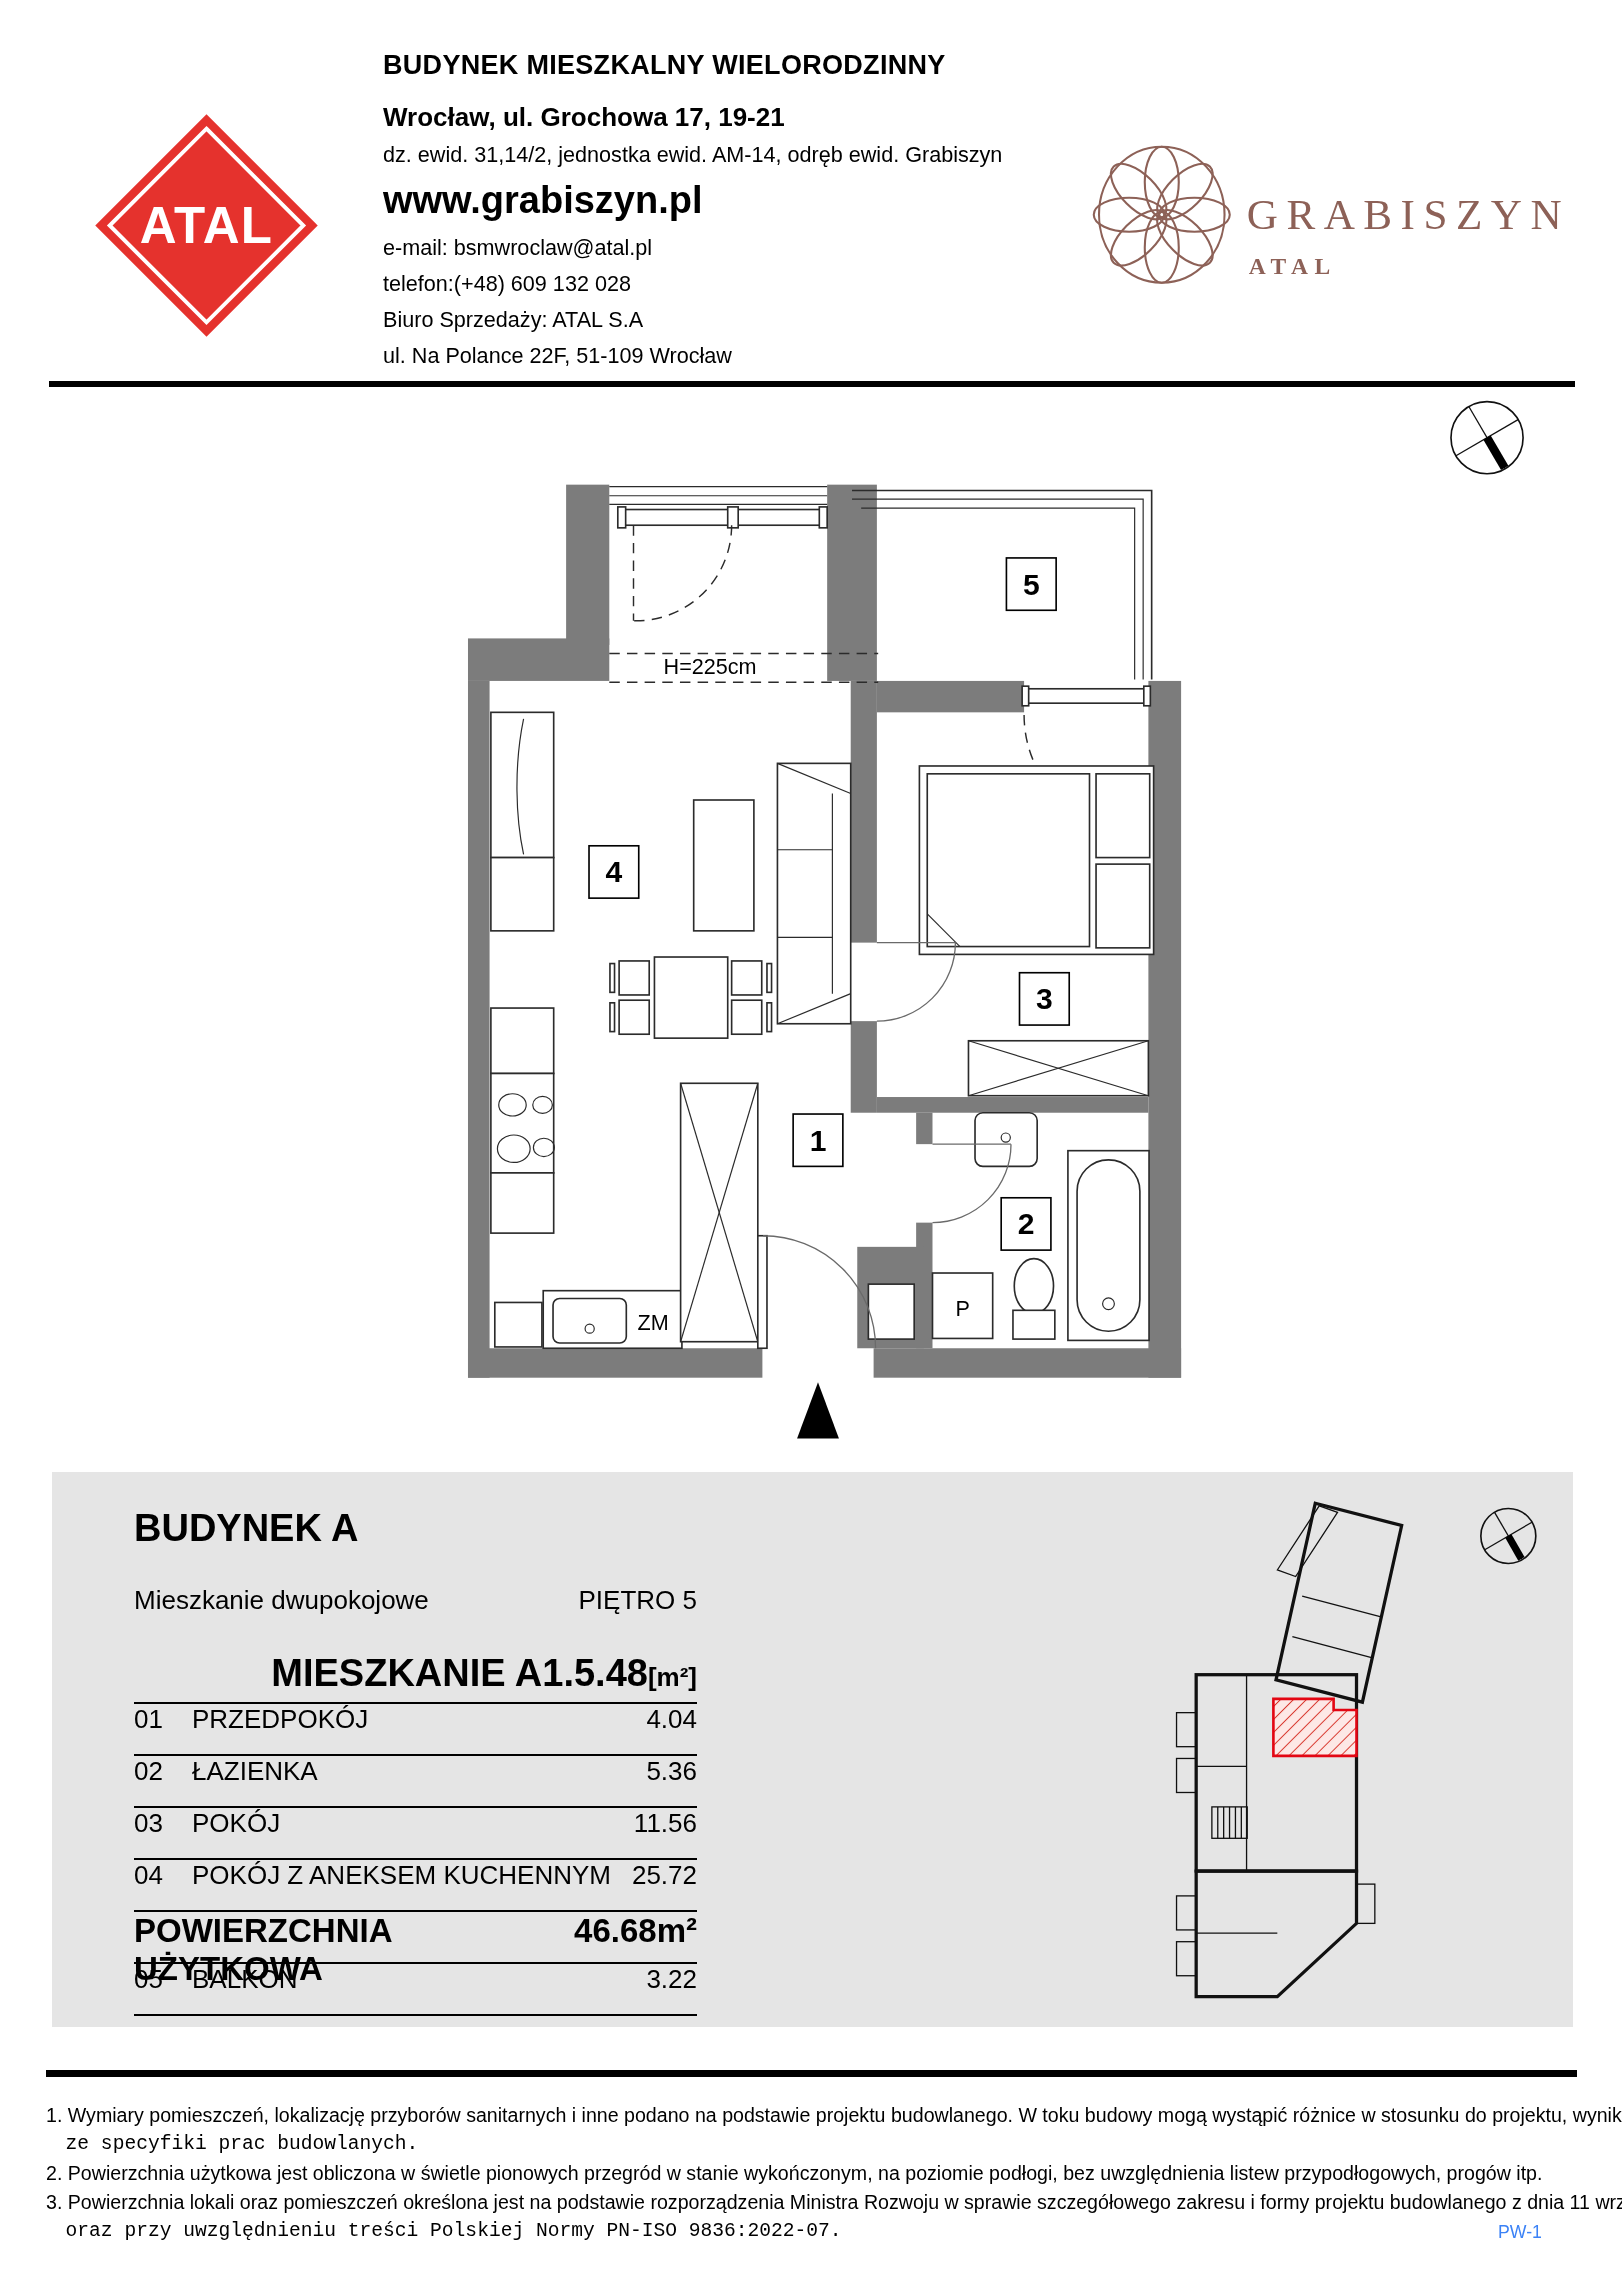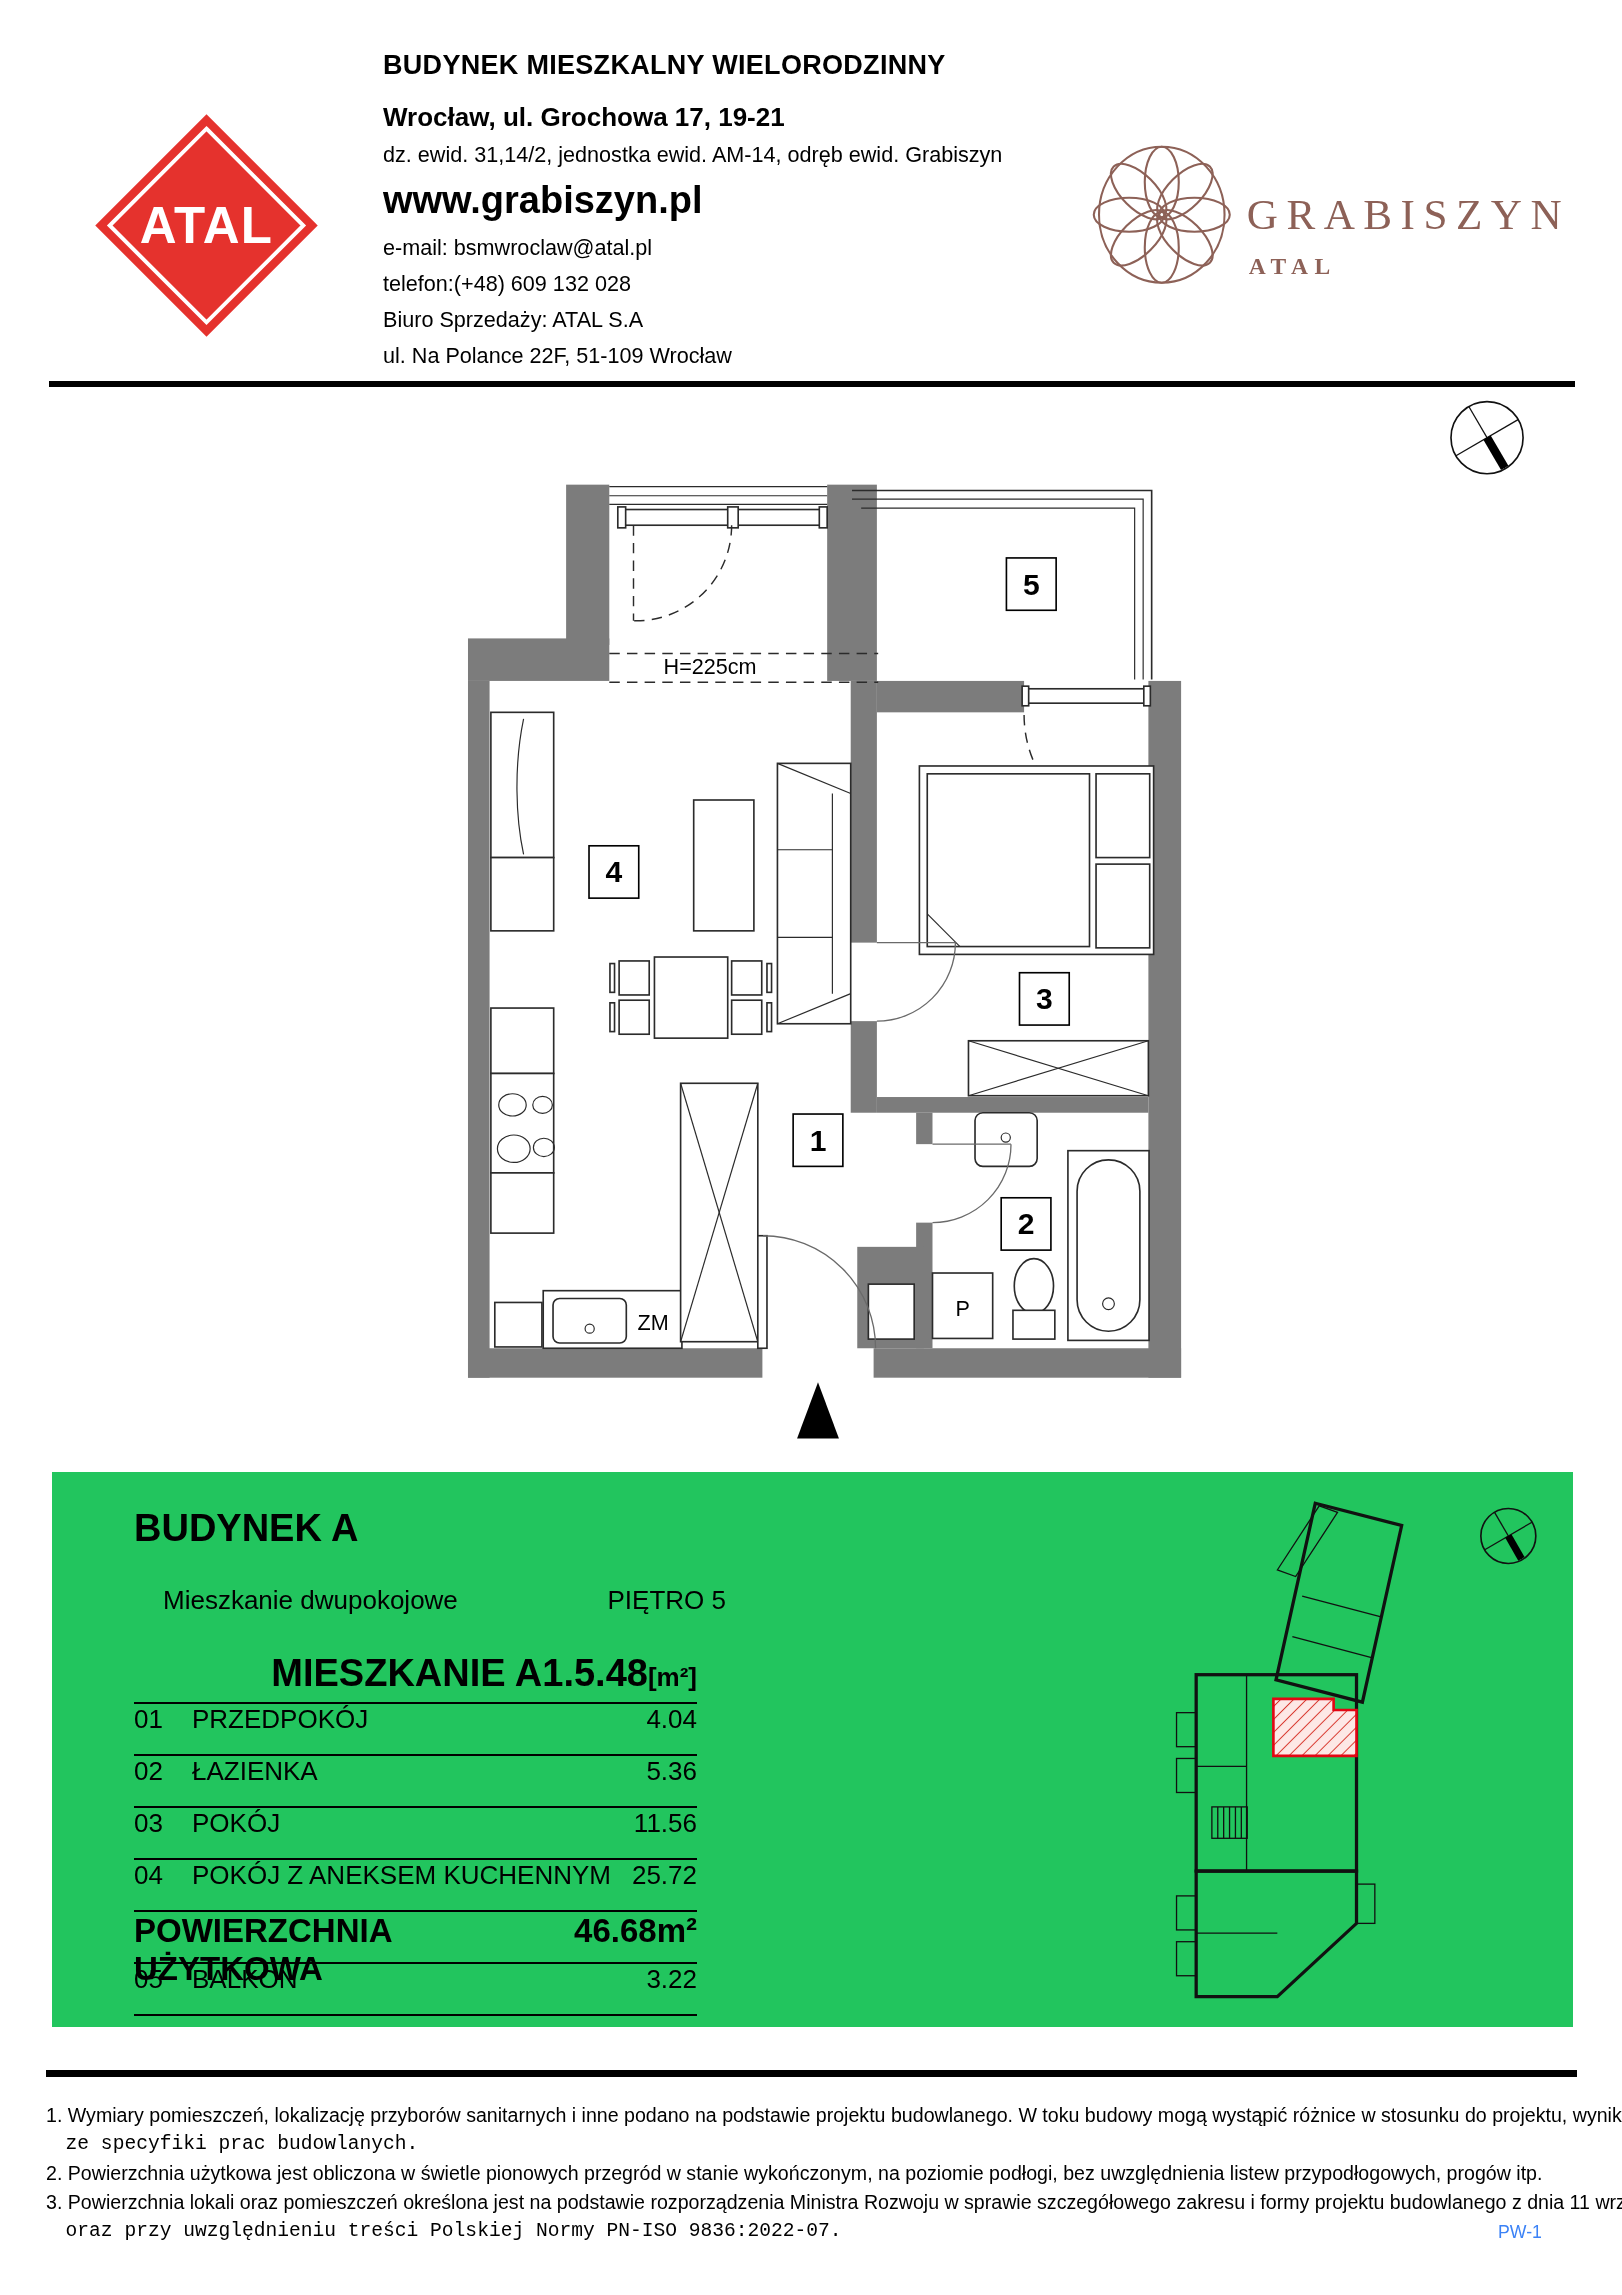--- a/index.html
+++ b/index.html
@@ -12,23 +12,23 @@
   .h-title{font-size:27px;font-weight:bold;margin-bottom:21px;letter-spacing:0.3px;}
   .h-addr {font-size:26px;font-weight:bold;margin-bottom:8.5px;}
   .h-plot {font-size:21.6px;margin-bottom:11.8px;}
   .h-web  {font-size:38px;font-weight:bold;margin-bottom:7.9px;}
   .h-line {font-size:21.6px;line-height:36px;}
   .hr-top{position:absolute;left:49px;top:381px;width:1526px;height:5.9px;background:#000;}
 
   .brandtxt{font-family:"Liberation Serif", serif;fill:#8D6157;}
 
   
-  .panel{position:absolute;left:52px;top:1472px;width:1521px;height:555px;background:#22c55e;}
+  .panel{position:absolute;left:52px;top:1472px;width:1521px;height:555px;background:#e5e5e5;}
   .p-building{position:absolute;left:82px;top:35px;font-size:38px;font-weight:bold;}
-  .p-sub{position:absolute;left:82px;top:113px;width:563px;display:flex;justify-content:space-between;font-size:26px;margin-left:29px;}
+  .p-sub{position:absolute;left:82px;top:113px;width:563px;display:flex;justify-content:space-between;font-size:26px;}
   .p-apt{position:absolute;left:82px;top:165px;width:563px;display:flex;justify-content:flex-end;align-items:baseline;}
   .p-apt .t1{font-size:38px;font-weight:bold;}
   .p-apt .t2{font-size:26px;font-weight:bold;margin-top:25px;}
   .ptable{position:absolute;left:82px;top:230px;width:563px;border-top:2.6px solid #000;}
   .prow{display:flex;align-items:flex-start;height:50px;border-bottom:2.6px solid #000;font-size:26px;}
   .prow .no{width:58px;}
   .prow .nm{flex:1;}
   .prow .ar{text-align:right;}
   .prow.total{font-weight:bold;font-size:33px;}
 

